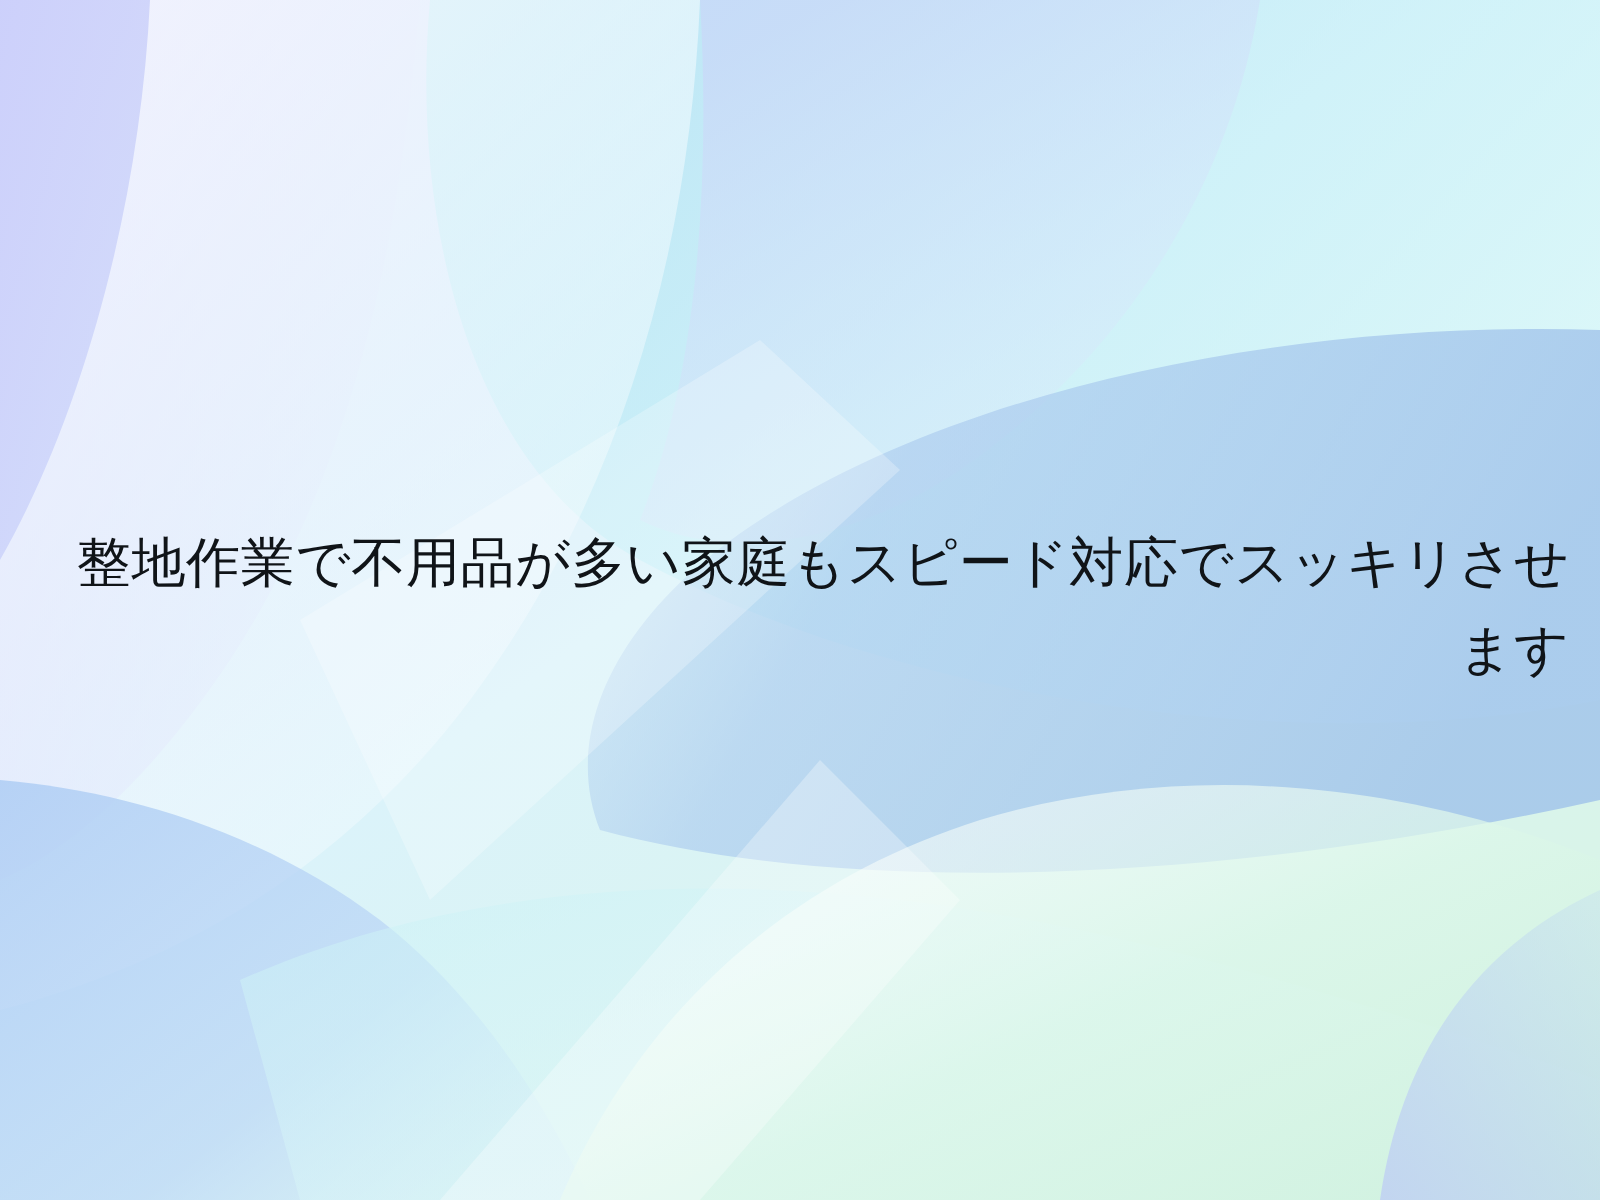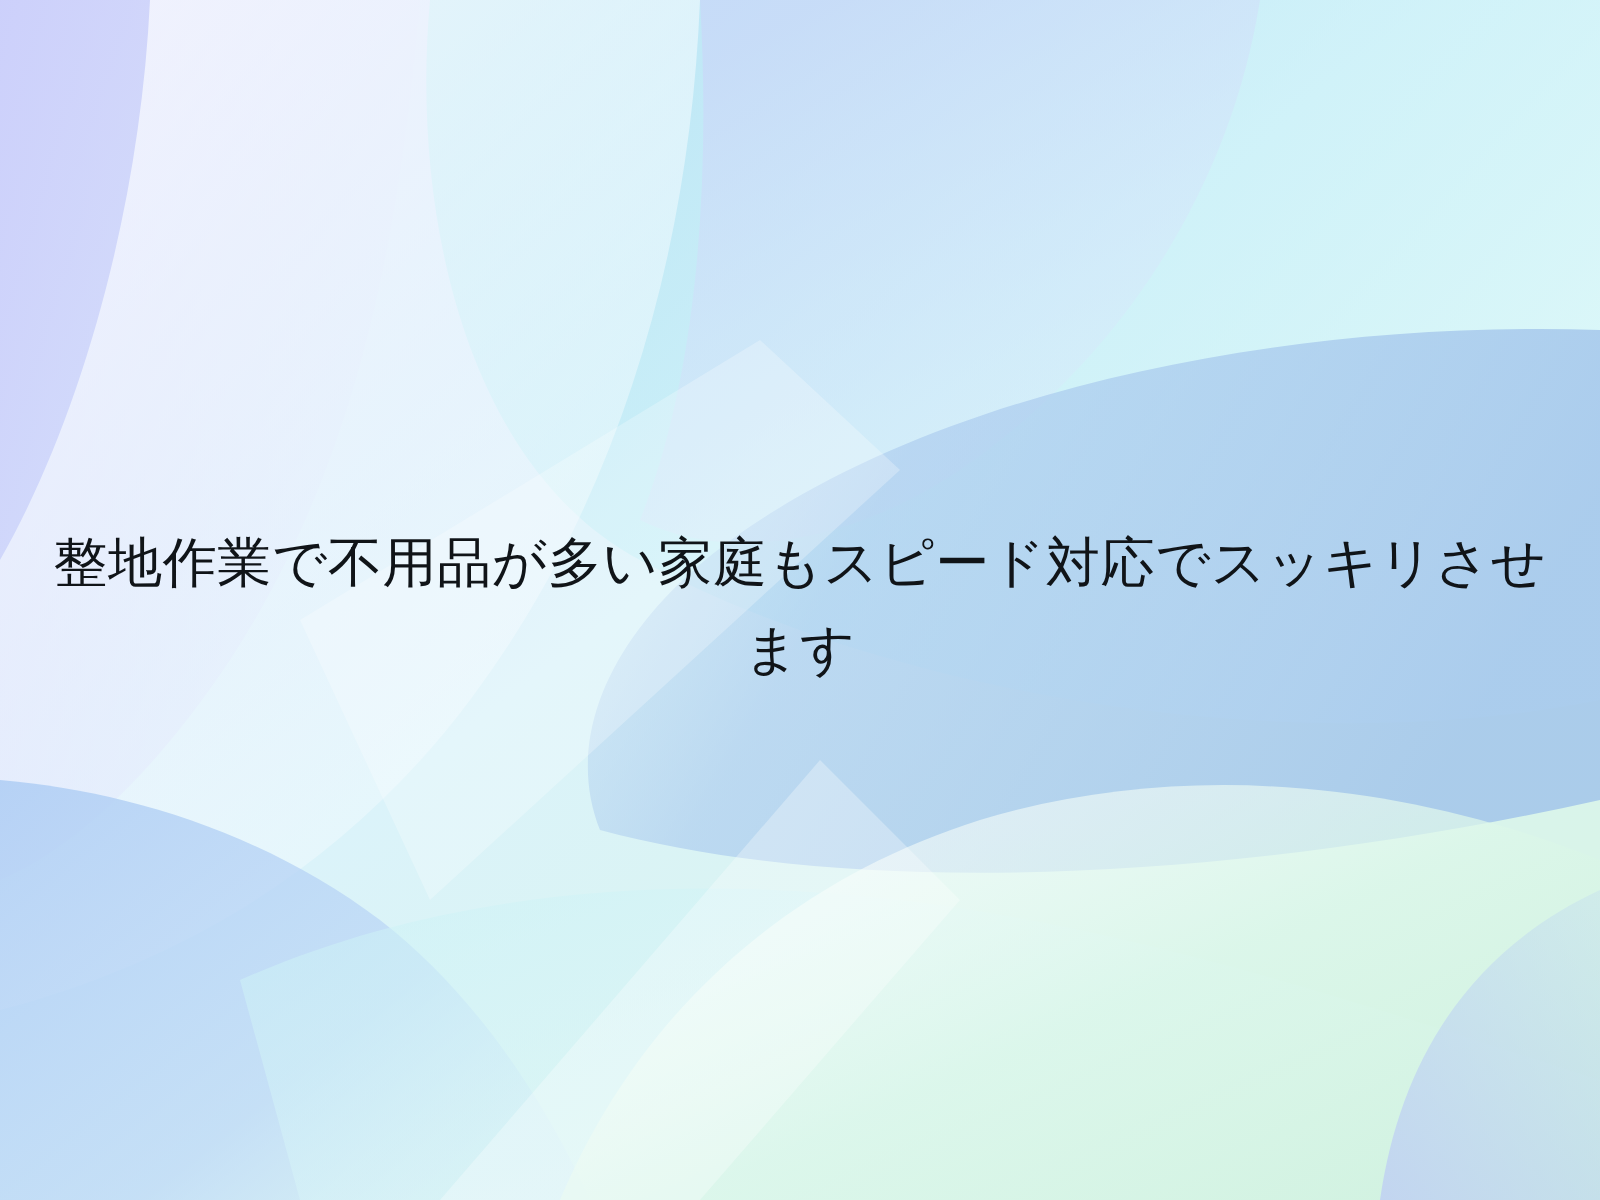--- a/index.html
+++ b/index.html
@@ -42,21 +42,21 @@
     display: flex;
     align-items: center;
     justify-content: center;
     pointer-events: none;
   }
 
   #headline {
     width: 1540px;
     margin: 0;
     padding: 0;
-    text-align: center;
+    text-align: right;
     font-family: "DejaVu Sans", "Liberation Sans", sans-serif;
     font-weight: 300;
     font-size: 54px;
     line-height: 1.62;
     letter-spacing: 0.012em;
     color: #101418;
     transform: translateY(6px);
     white-space: normal;
     word-break: break-all;
   }

